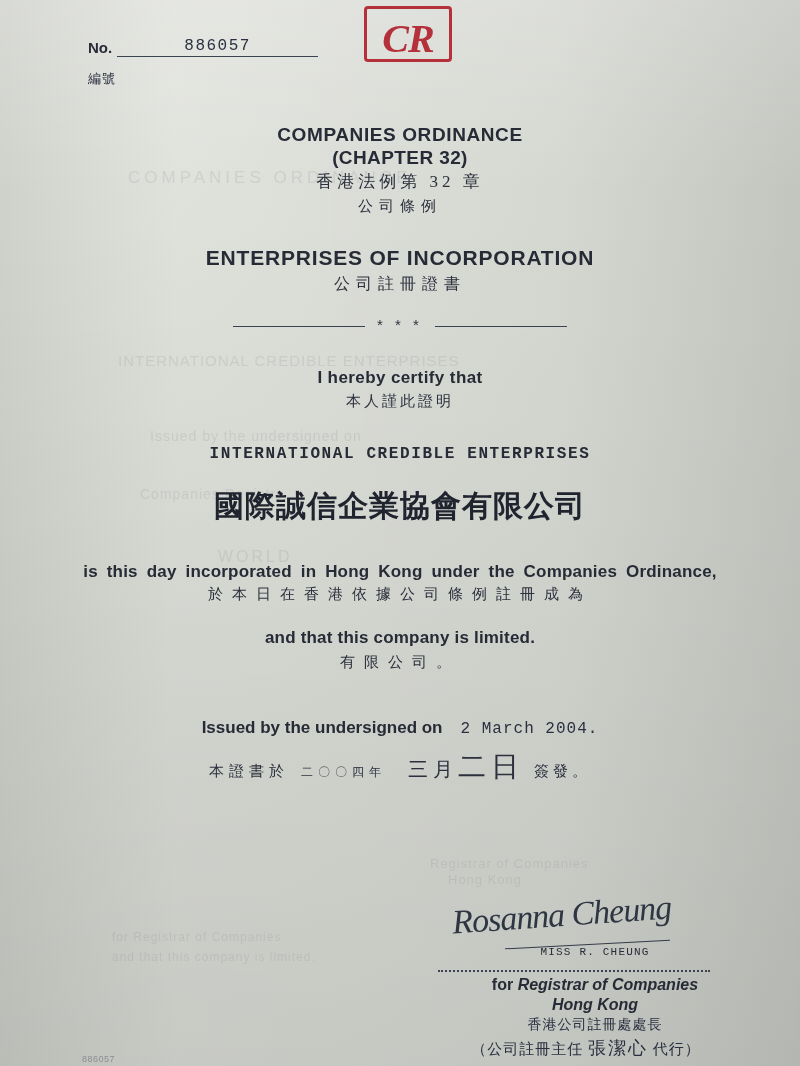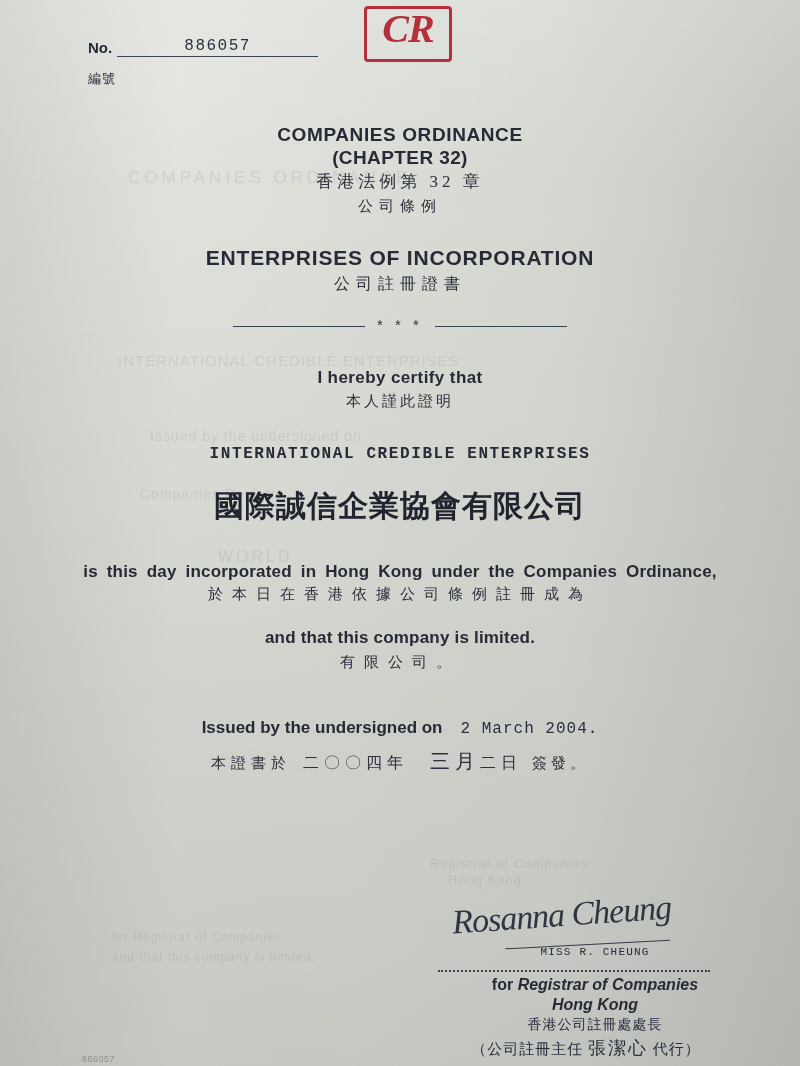--- a/index.html
+++ b/index.html
@@ -44,21 +44,21 @@
   .cr-logo {
     position: absolute;
     left: 364px;
     top: 6px;
     width: 88px;
     height: 56px;
     border: 3px solid #b4303a;
     border-radius: 4px;
     box-sizing: border-box;
     display: flex;
-    align-items: flex-start;
+    align-items: flex-end;
     justify-content: center;
   }
   .cr-logo span {
     font-family: "Liberation Serif", serif;
     font-weight: bold;
     font-style: italic;
     font-size: 40px;
     line-height: 40px;
     color: #b4303a;
     letter-spacing: -1px;
@@ -226,23 +226,23 @@
     position: absolute;
     top: 748px;
     left: 0; right: 0;
     display: flex;
     align-items: baseline;
     justify-content: center;
     font-family: "Liberation Serif", serif;
     color: #2b303c;
   }
   .issued-cn-a { font-size: 15px; letter-spacing: 5px; }
-  .issued-cn-b { font-size: 16px; letter-spacing: 5px; margin-left: 12px; }
+  .issued-cn-b { font-size: 12px; letter-spacing: 5px; margin-left: 12px; }
   .issued-cn-c { font-size: 20px; letter-spacing: 5px; margin-left: 22px; }
-  .issued-cn-d { font-size: 16px; letter-spacing: 5px; }
+  .issued-cn-d { font-size: 28px; letter-spacing: 5px; }
   .issued-cn-e { font-size: 15px; letter-spacing: 4px; margin-left: 10px; }
 
   
   .sig-script {
     position: absolute;
     left: 452px;
     top: 896px;
     font-family: "Liberation Serif", serif;
     font-style: italic;
     font-size: 34px;

